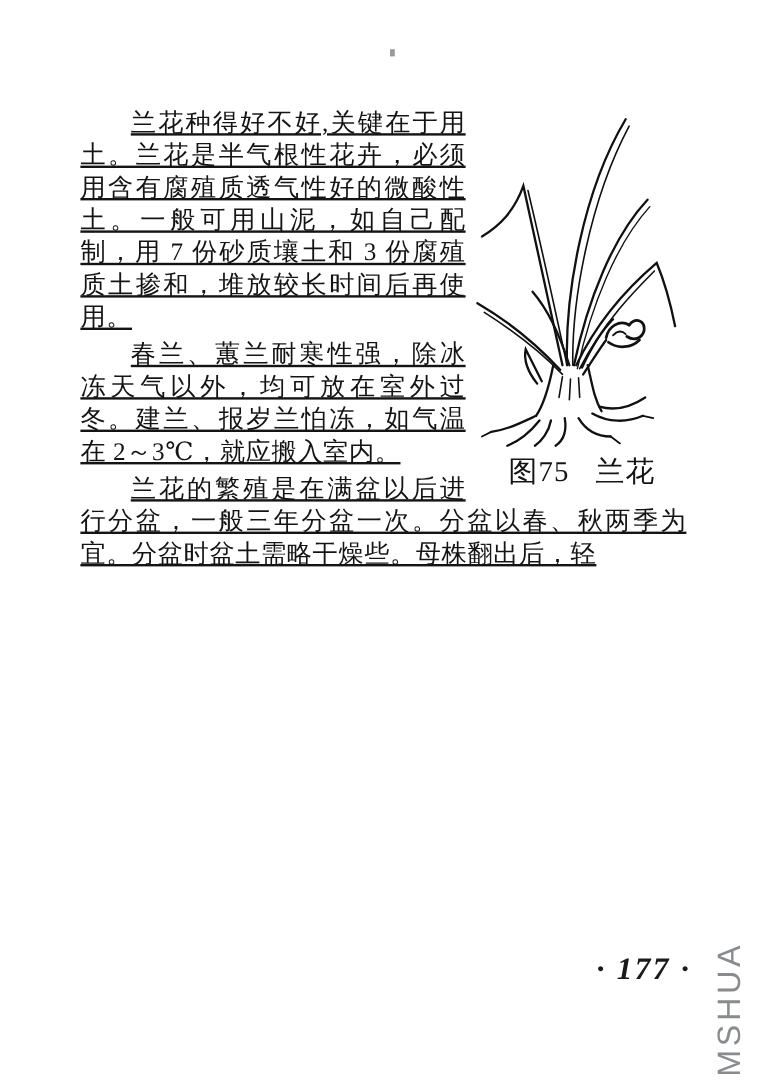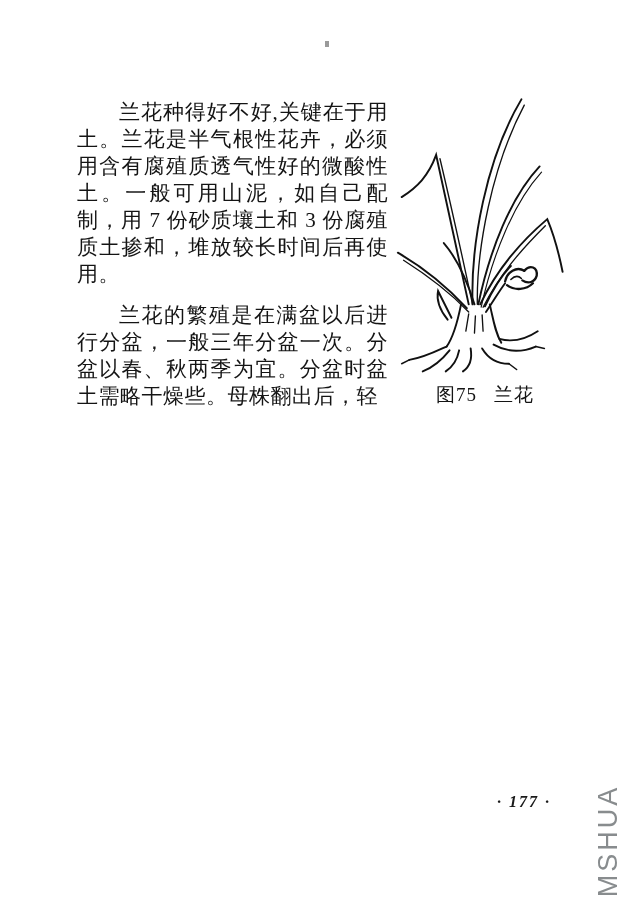--- a/index.html
+++ b/index.html
@@ -17,43 +17,44 @@
     position: absolute;
     left: 63px;
     top: 85px;
     width: 513px;
     font-size: 21px;
     line-height: 27px;
     text-align: justify;
     letter-spacing: 0.5px;
   }
   .content p {
-    margin: 14px;
+    margin: 4px;
     text-indent: 2em;
+    text-decoration: underline;
   }
   figure.plant-figure {
     float: right;
     width: 182px;
     margin: 0 0 8px 6px;
     text-align: center;
   }
   figure.plant-figure svg { display: block; margin: 0 auto; }
   figcaption.fig-caption {
-    font-size: 19px;
+    font-size: 24px;
     line-height: 27px;
     text-indent: 0;
     letter-spacing: 1px;
     white-space: nowrap;
   }
   .fig-caption .cap-title { margin-left: 0.9em; }
   .page-number {
     position: absolute;
     left: 497px;
     top: 793px;
-    font-size: 16px;
+    font-size: 26px;
     font-style: italic;
     font-weight: 700;
     letter-spacing: 2px;
     color: #1a1a1a;
   }
   .watermark {
     position: absolute;
     left: 547px;
     top: 826px;
     width: 122px;
@@ -131,20 +132,21 @@
         <path d="M16,280 L8,284" stroke-width="1.6"></path>
         <path d="M148,266 L157,268" stroke-width="1.6"></path>
         <path d="M120,284 L128,290" stroke-width="1.6"></path>
       </svg>
       <figcaption class="fig-caption">
         <span class="cap-label">图75</span><span class="cap-title">兰花</span>
       </figcaption>
     </figure>
 
     <p>兰花种得好不好,关键在于用土。兰花是半气根性花卉，必须用含有腐殖质透气性好的微酸性土。一般可用山泥，如自己配制，用 7 份砂质壤土和 3 份腐殖质土掺和，堆放较长时间后再使用。</p>
+    <p>春兰、蕙兰耐寒性强，除冰冻天气以外，均可放在室外过冬。建兰、报岁兰怕冻，如气温在 2～3℃，就应搬入室内。</p>
     <p>兰花的繁殖是在满盆以后进行分盆，一般三年分盆一次。分盆以春、秋两季为宜。分盆时盆土需略干燥些。母株翻出后，轻</p>
   </div>
 
   <div class="page-number">· 177 ·</div>
 
   <div class="watermark">MSHUA</div>
 
 </div>
 
 </body></html>

